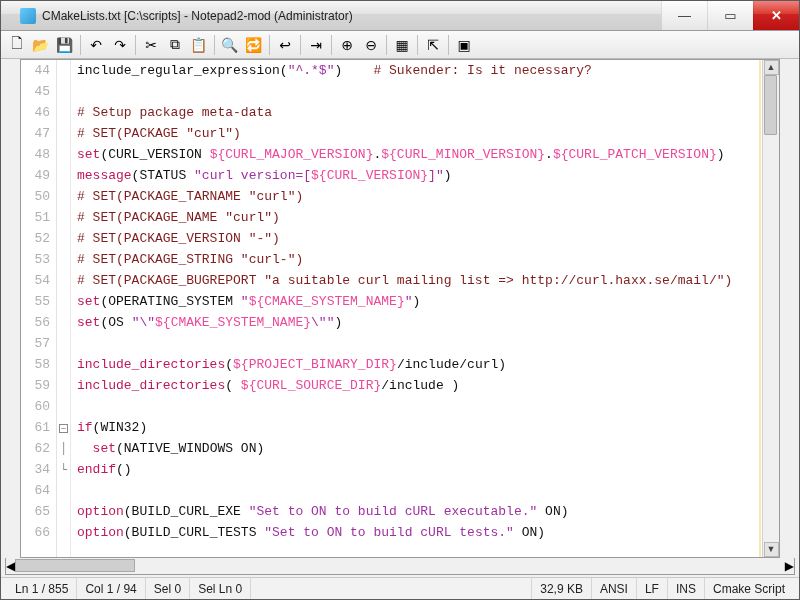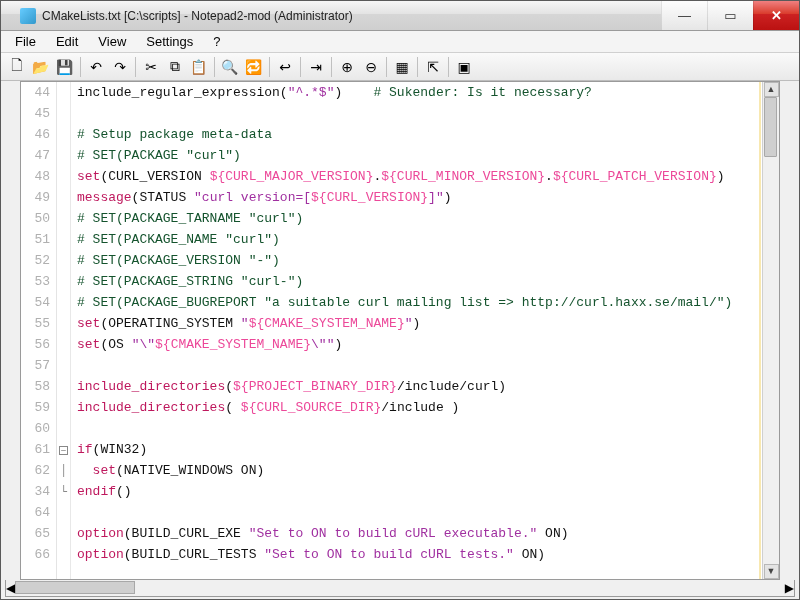--- a/index.html
+++ b/index.html
@@ -126,21 +126,21 @@
   .code {
     flex: 1;
     font-family: Consolas, "Courier New", monospace;
     font-size: 13px;
     line-height: 21px;
     padding-left: 6px;
     white-space: pre;
     color: #111;
   }
   .code .ln { height: 21px; }
-  .c-green  { color: #14532d; }
+  .c-green  { color: #7f1d1d; }
   .c-blue   { color: #be185d; }
   .c-orange { color: #ec4899; }
   .c-purple { color: #a030a0; }
   .vscroll {
     width: 17px;
     background: #f0f0f0;
     border-left: 1px solid #d0d0d0;
     display: flex; flex-direction: column; align-items:center;
   }
   .vscroll .arrow, .hscroll .arrow {
@@ -206,27 +206,20 @@
   <div class="titlebar">
     <div class="icon"></div>
     <div class="title">CMakeLists.txt [C:\scripts] - Notepad2-mod (Administrator)</div>
     <div class="winbtns">
       <div class="winbtn">—</div>
       <div class="winbtn max">▭</div>
       <div class="winbtn close">✕</div>
     </div>
   </div>
 
-  <div class="menubar" id="menubar">
-      <span>File</span>
-      <span>Edit</span>
-      <span>View</span>
-      <span>Settings</span>
-      <span>?</span>
-    </div>
 
   <div class="toolbar" id="toolbar">
       <div class="tbtn">🗋</div>
       <div class="tbtn">📂</div>
       <div class="tbtn">💾</div>
       <div class="tsep"></div>
       <div class="tbtn">↶</div>
       <div class="tbtn">↷</div>
       <div class="tsep"></div>
       <div class="tbtn">✂</div>
@@ -313,14 +306,26 @@
   </div>
 
   <div class="hscroll-wrap">
     <div class="arrow">◀</div>
     <div class="track">
         <div class="thumb"></div>
       </div>
     <div class="arrow">▶</div>
   </div>
 
+  <div class="statusbar">
+    <div class="cell">Ln 1 / 855</div>
+    <div class="cell">Col 1 / 94</div>
+    <div class="cell">Sel 0</div>
+    <div class="cell">Sel Ln 0</div>
+    <div class="cell spacer"></div>
+    <div class="cell">32,9 KB</div>
+    <div class="cell">ANSI</div>
+    <div class="cell">LF</div>
+    <div class="cell">INS</div>
+    <div class="cell">Cmake Script</div>
+  </div>
 
 </div>
 
 </body></html>

